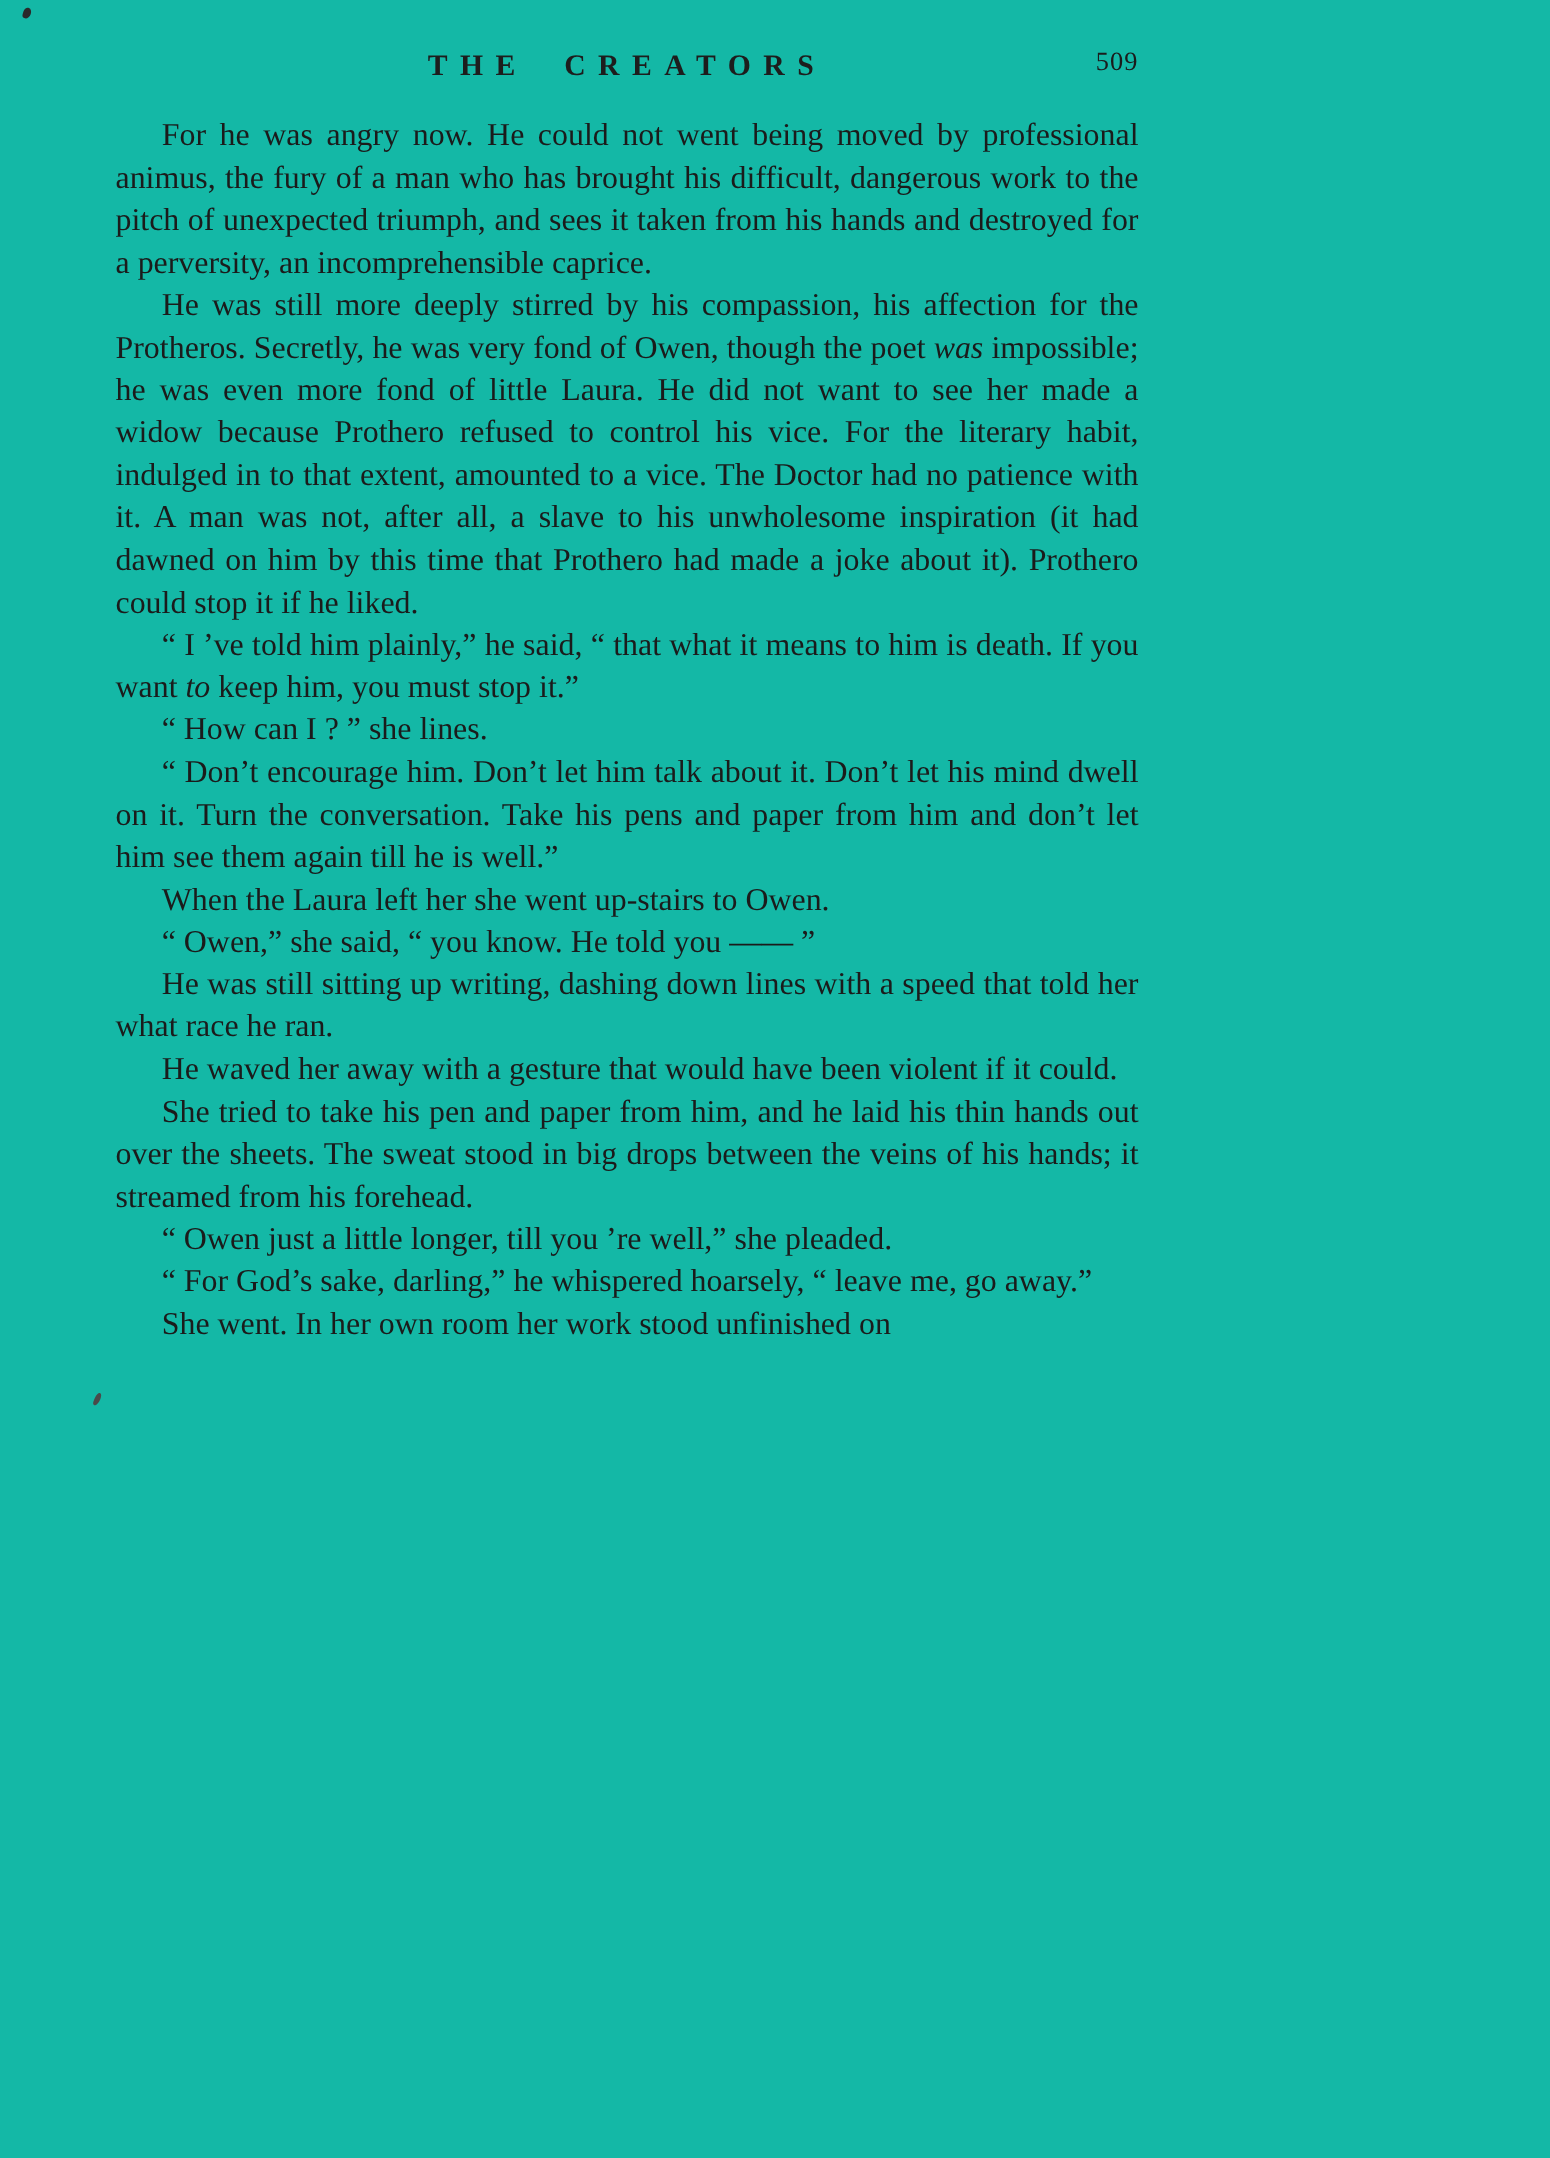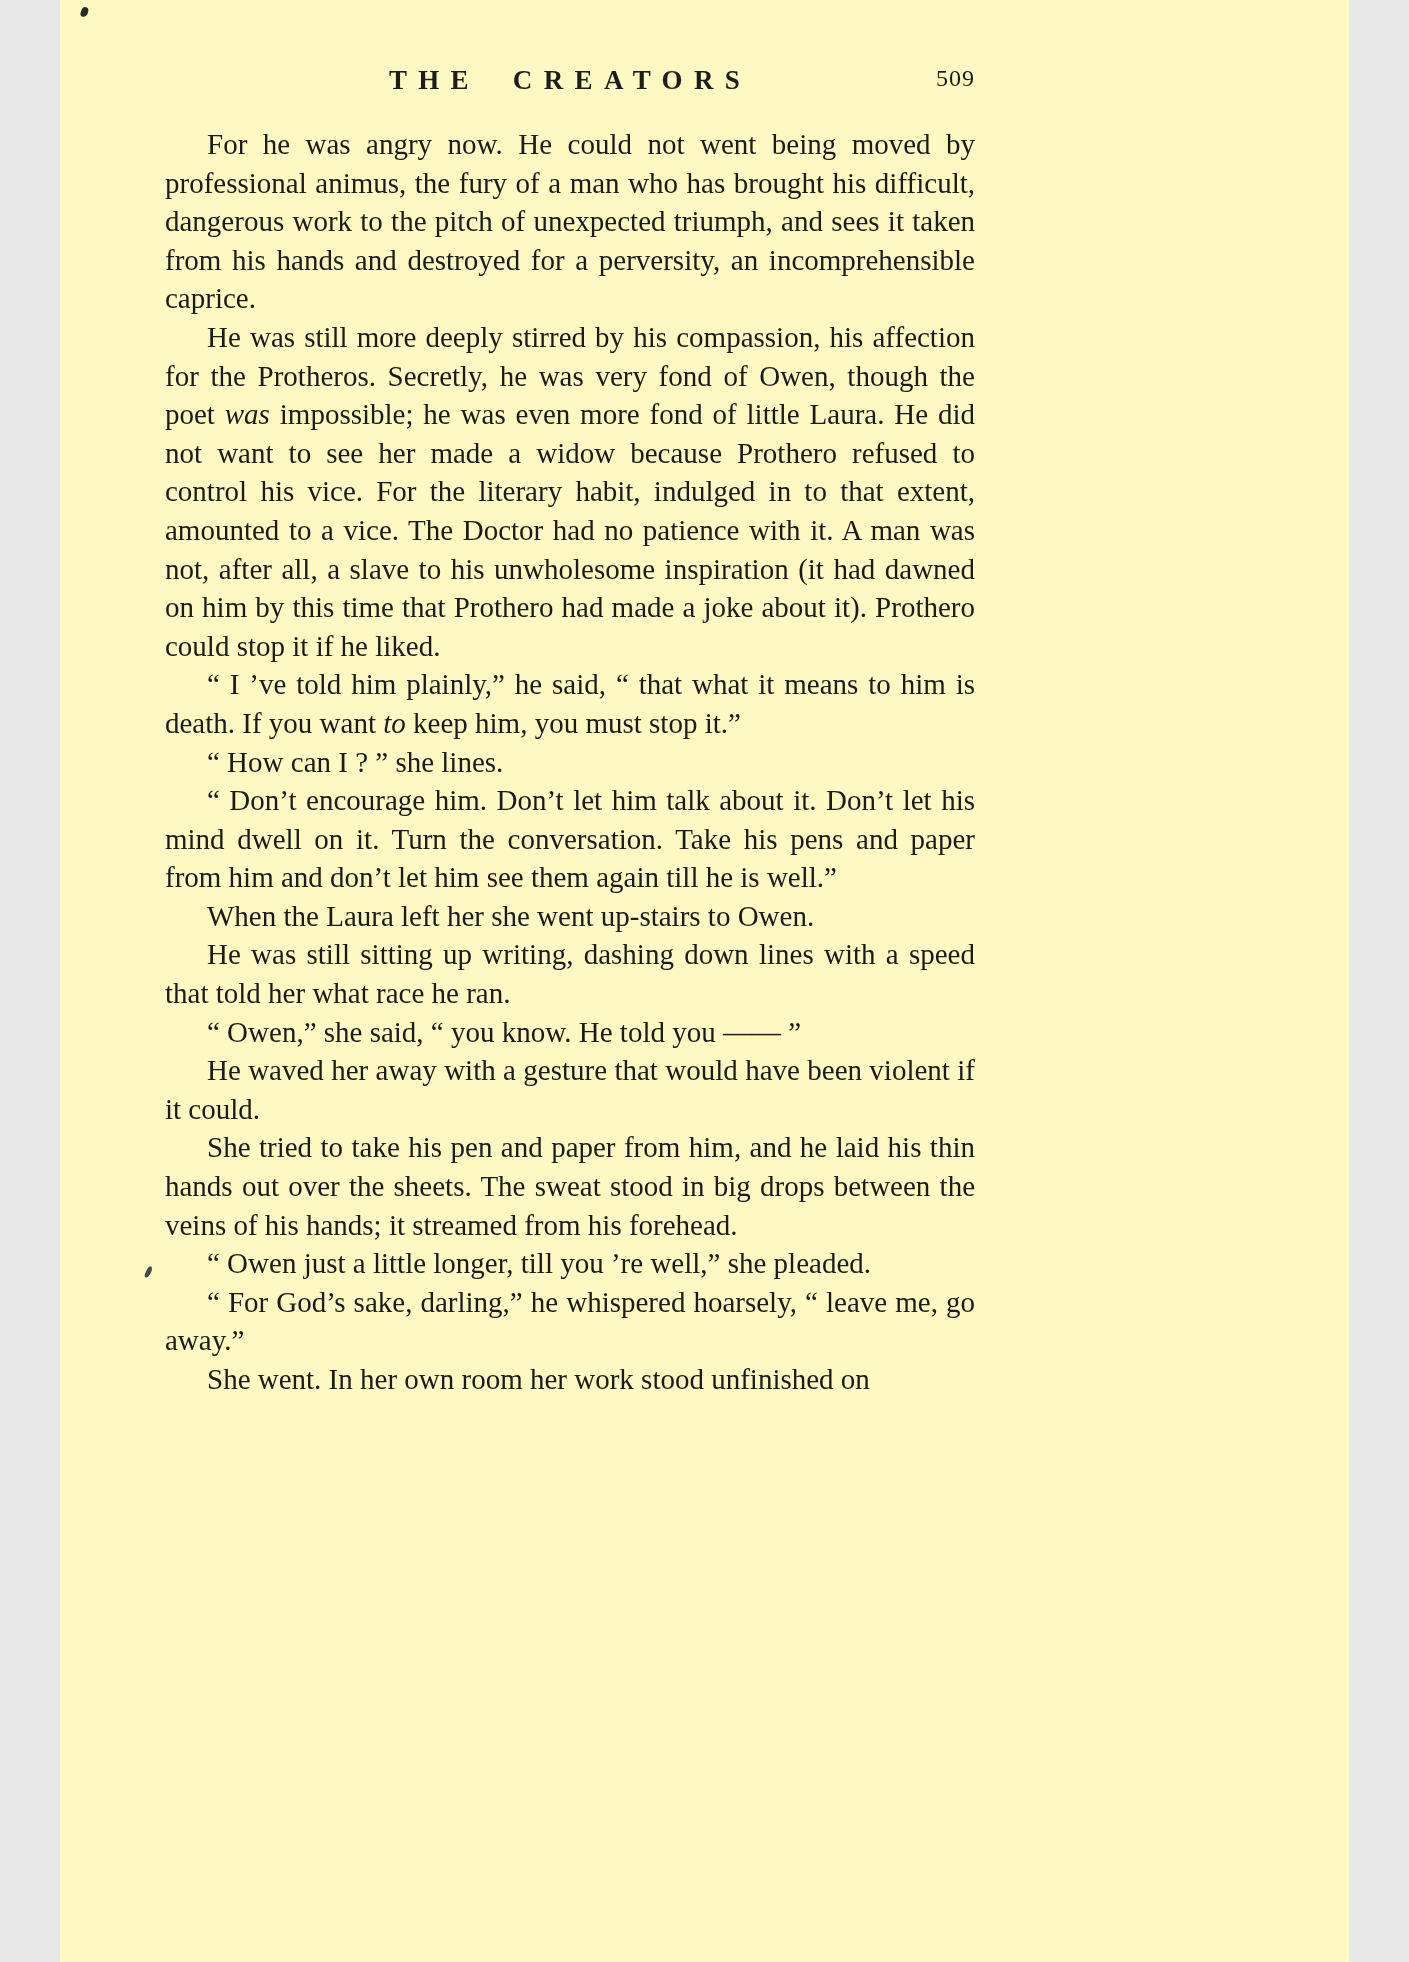--- a/index.html
+++ b/index.html
@@ -2,28 +2,28 @@
 <html><head>
 <meta charset="utf-8">
 <style>
   html, body {
     margin: 0;
     padding: 0;
     background: #e8e8e8;
   }
   .page {
     position: relative;
-    width: 1289px;
+    width: 1409px;
     height: 1962px;
     margin: 0 auto;
-    background: #fef9c3;
+    background: #14b8a6;
     color: #1b1b1b;
     font-family: "Liberation Serif", "DejaVu Serif", serif;
     box-sizing: border-box;
-    padding: 65px 374px 0 105px;
+    padding: 44px 374px 0 105px;
     overflow: hidden;
   }
   .running-head {
     position: relative;
     height: 44px;
     margin-bottom: 16px;
   }
   .head-title {
     display: block;
     text-align: center;
@@ -88,21 +88,21 @@
     <span class="page-num">509</span>
   </header>
 
   <main class="body-text" id="body-text">
       <p class="para indent"><span>For he was angry now.  He could not went being moved by professional animus, the fury of a man who has brought his difficult, dangerous work to the pitch of unexpected triumph, and sees it taken from his hands and destroyed for a perversity, an incomprehensible caprice.</span></p>
       <p class="para indent"><span>He was still more deeply stirred by his compassion, his affection for the Protheros.  Secretly, he was very fond of Owen, though the poet </span><span class="italic">was</span><span> impossible; he was even more fond of little Laura.  He did not want to see her made a widow because Prothero refused to control his vice.  For the literary habit, indulged in to that extent, amounted to a vice.  The Doctor had no patience with it.  A man was not, after all, a slave to his unwholesome inspiration (it had dawned on him by this time that Prothero had made a joke about it).  Prothero could stop it if he liked.</span></p>
       <p class="para indent"><span>“ I ’ve told him plainly,” he said, “ that what it means to him is death.  If you want </span><span class="italic">to</span><span> keep him, you must stop it.”</span></p>
       <p class="para indent"><span>“ How can I ? ” she lines.</span></p>
       <p class="para indent"><span>“ Don’t encourage him.  Don’t let him talk about it.  Don’t let his mind dwell on it.  Turn the conversation.  Take his pens and paper from him and don’t let him see them again till he is well.”</span></p>
       <p class="para indent"><span>When the Laura left her she went up-stairs to Owen.</span></p>
+      <p class="para indent"><span>“ Owen,” she said, “ you know.  He told you —— ”</span></p>
       <p class="para indent"><span>He was still sitting up writing, dashing down lines with a speed that told her what race he ran.</span></p>
-      <p class="para indent"><span>“ Owen,” she said, “ you know.  He told you —— ”</span></p>
       <p class="para indent"><span>He waved her away with a gesture that would have been violent if it could.</span></p>
       <p class="para indent"><span>She tried to take his pen and paper from him, and he laid his thin hands out over the sheets.  The sweat stood in big drops between the veins of his hands; it streamed from his forehead.</span></p>
       <p class="para indent"><span>“ Owen just a little longer, till you ’re well,” she pleaded.</span></p>
       <p class="para indent"><span>“ For God’s sake, darling,” he whispered hoarsely, “ leave me, go away.”</span></p>
       <p class="para indent"><span>She went.  In her own room her work stood unfinished on</span></p>
     </main>
 </div>
 
 </body></html>

